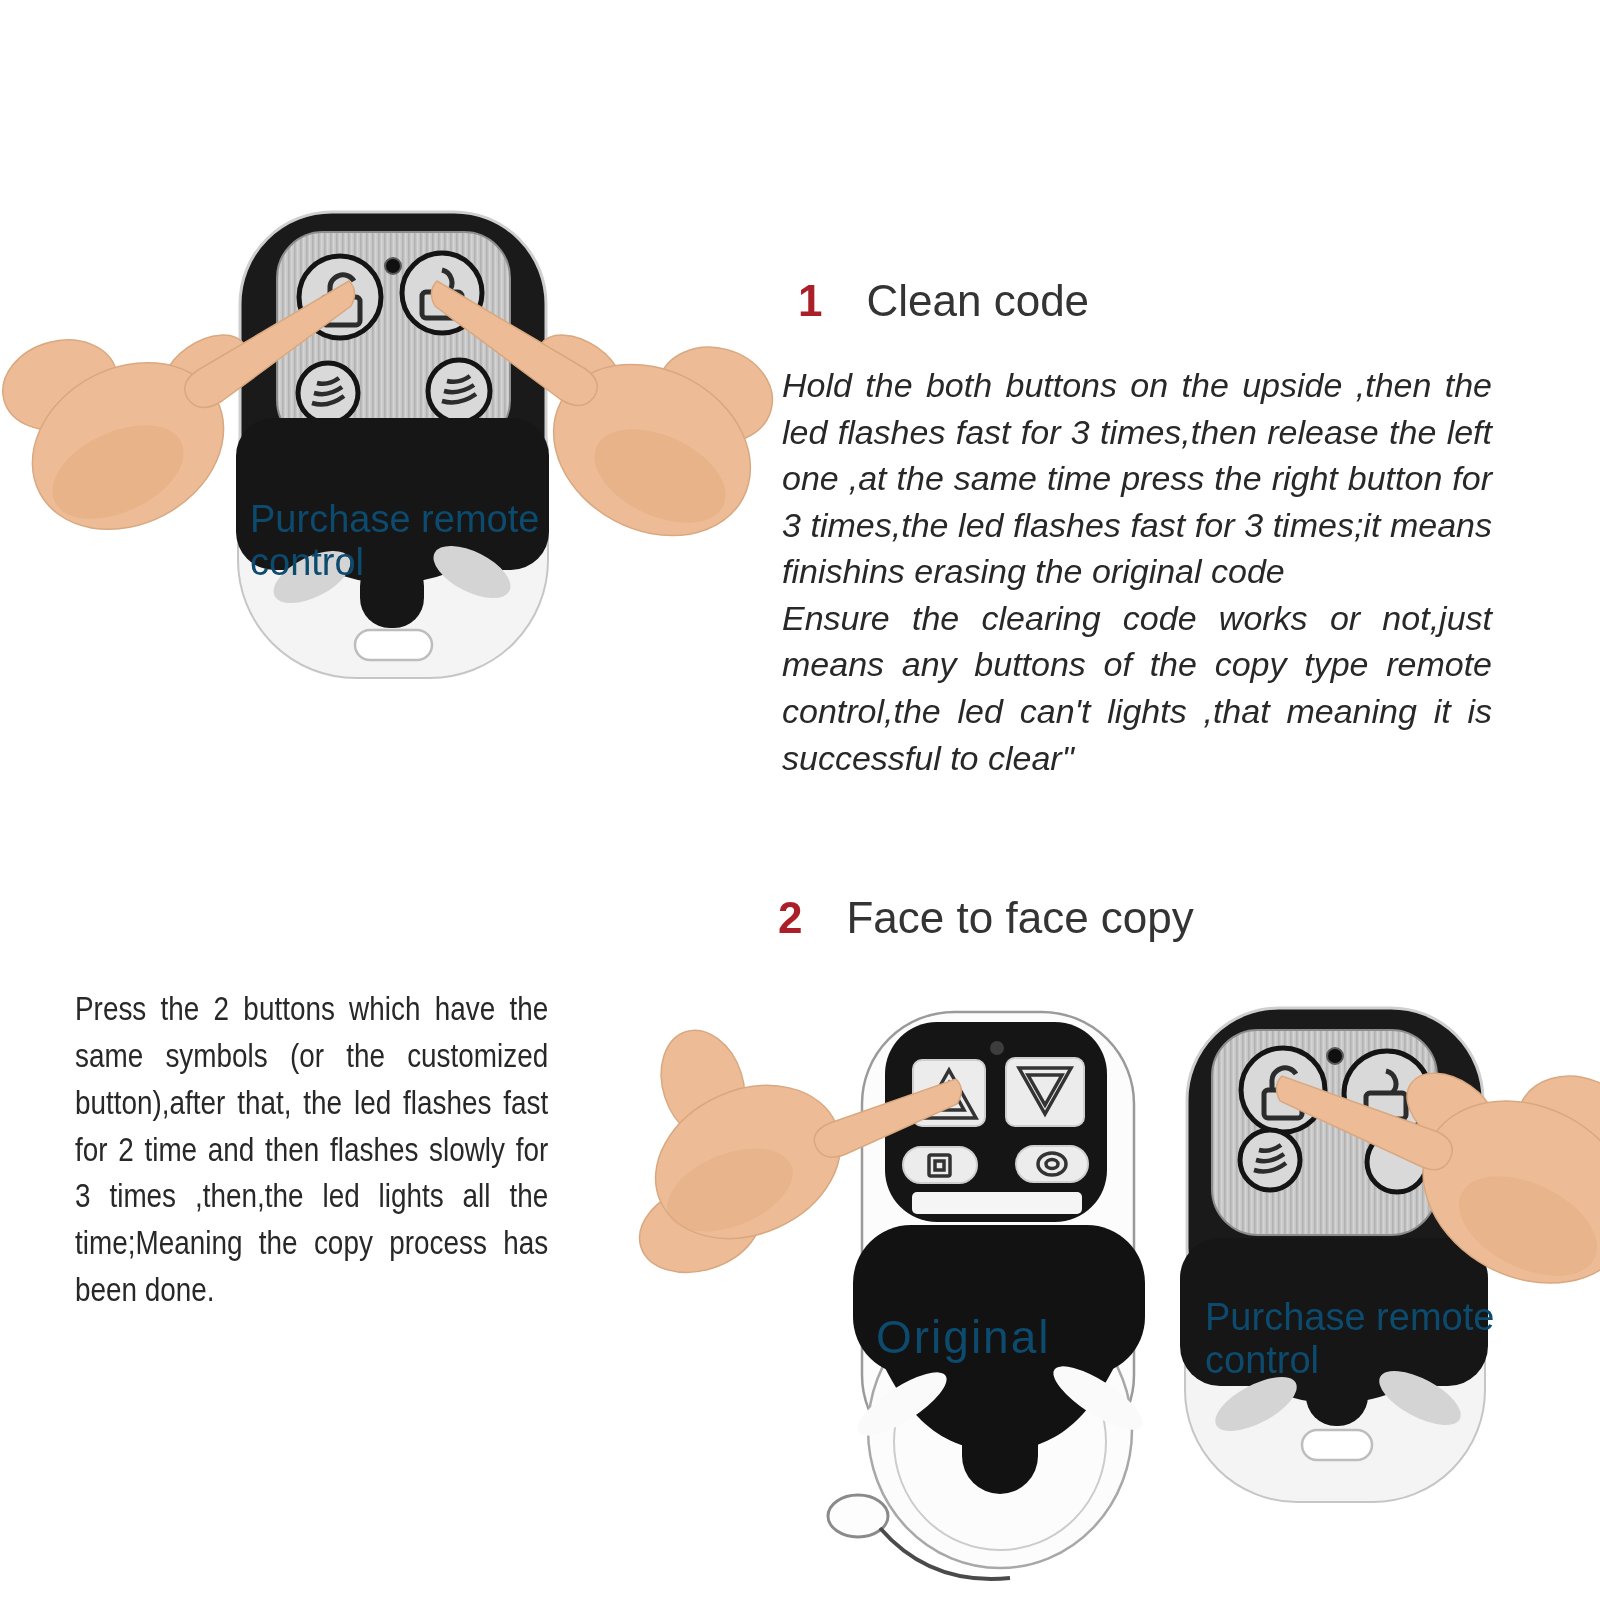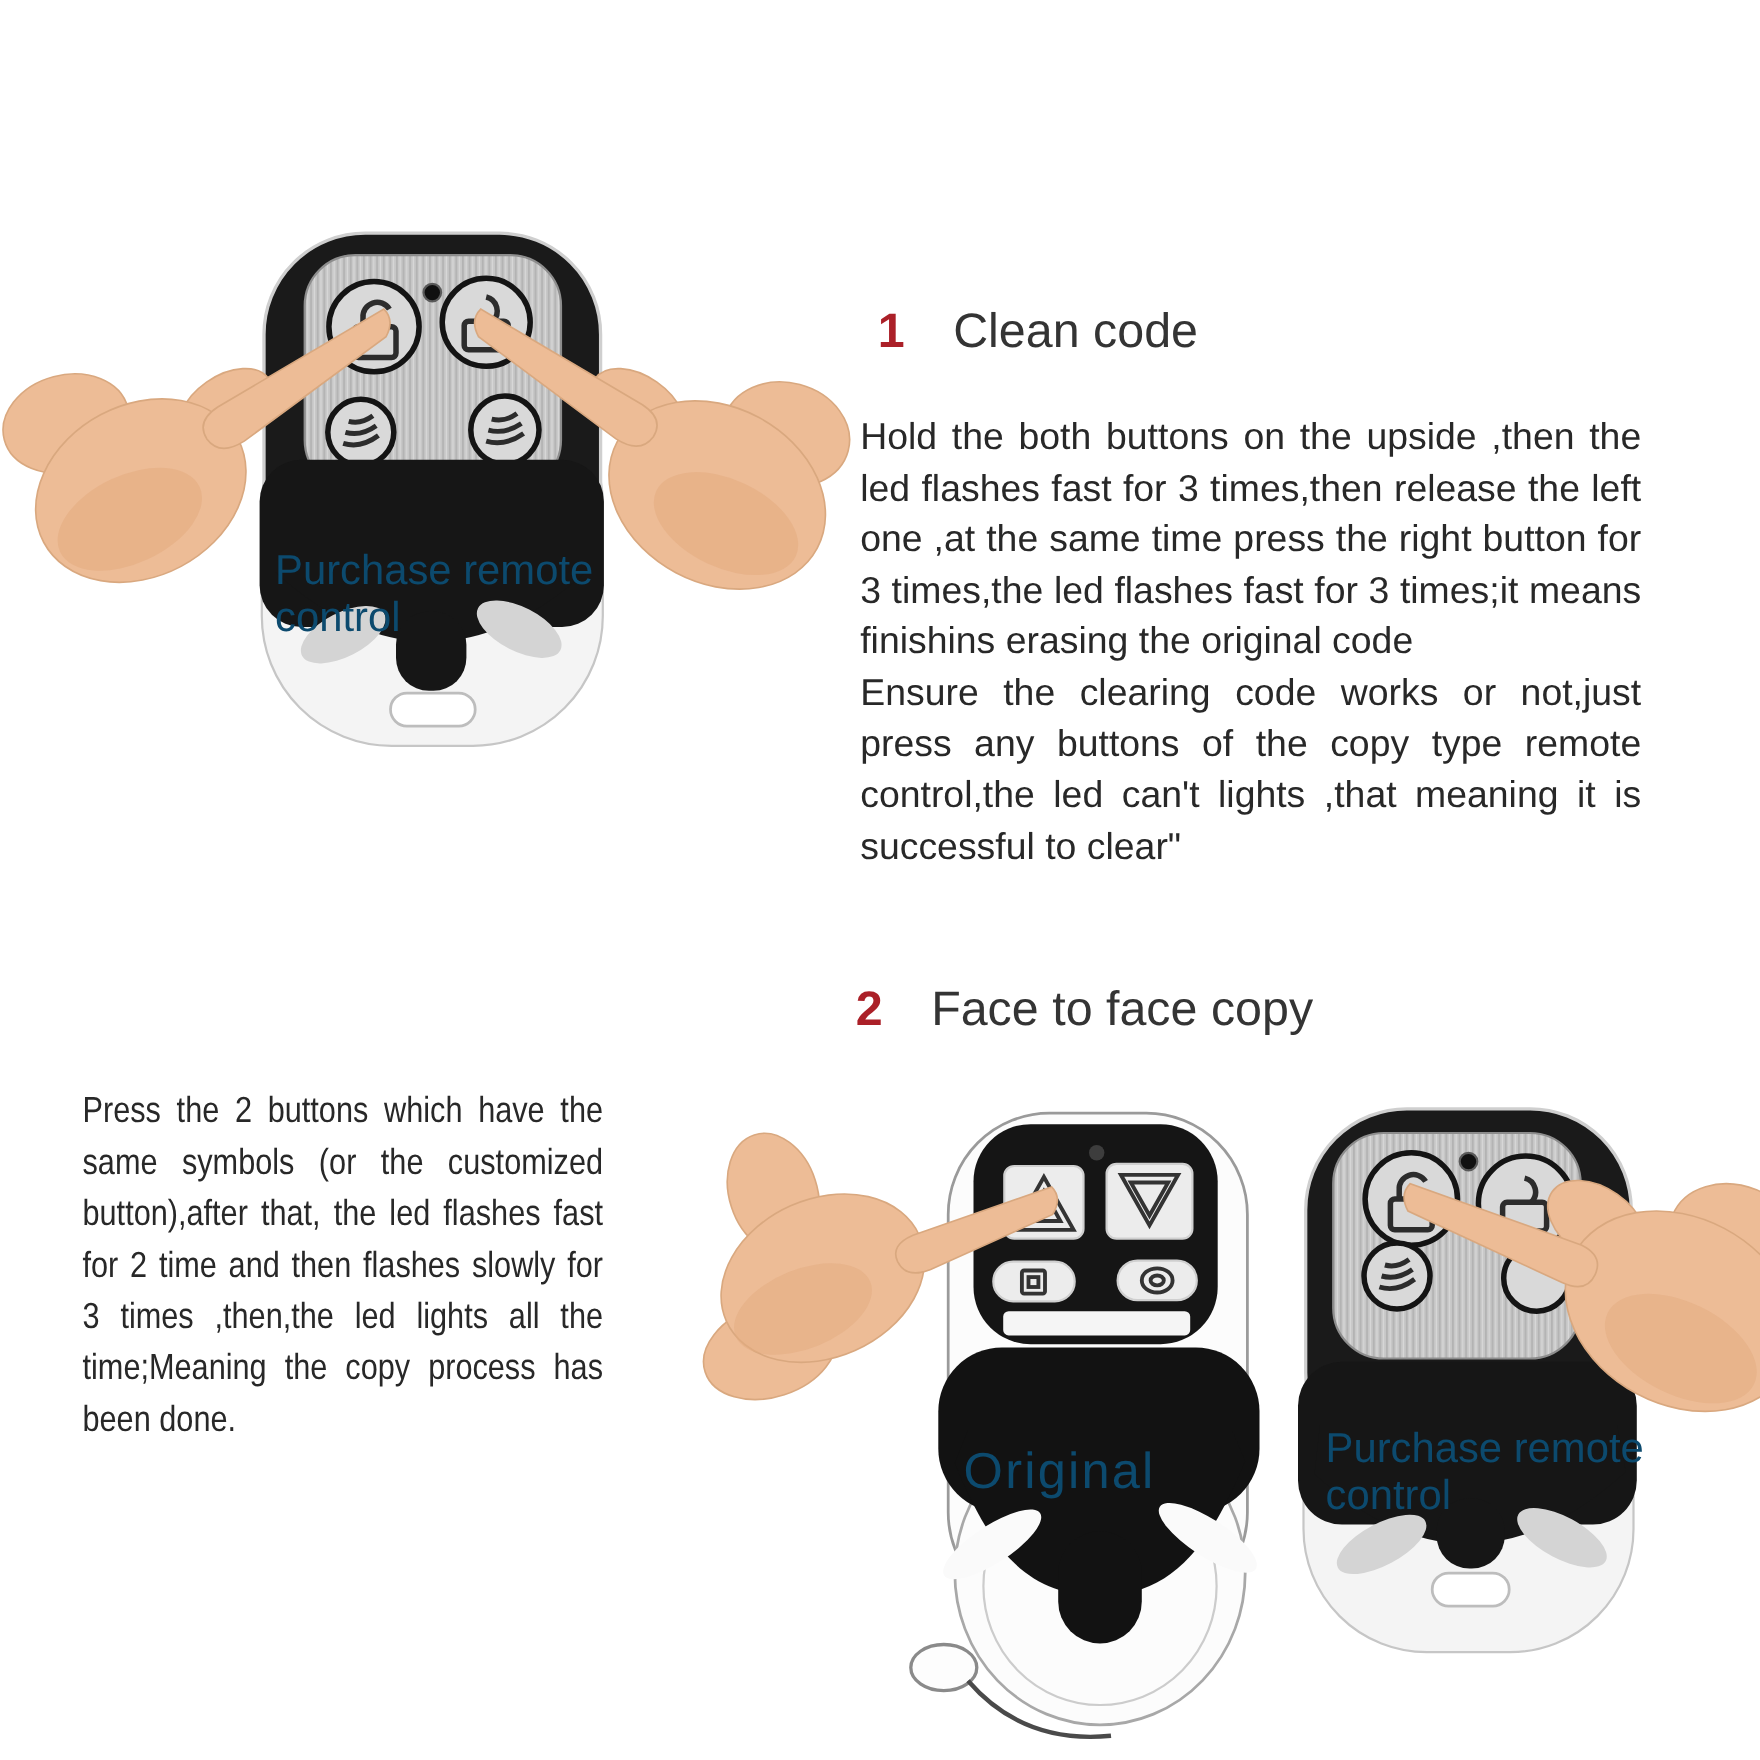--- a/index.html
+++ b/index.html
@@ -11,22 +11,22 @@
   #title{
     top:88px;left:0;width:1600px;text-align:center;
     font-size:54px;font-weight:400;color:#1d1d1d;letter-spacing:1px;
   }
   .step-heading{display:flex;align-items:baseline;}
   .step-num{font-size:44px;font-weight:700;color:#ab2028;}
   .step-label{font-size:44px;font-weight:400;color:#343434;margin-left:44px;letter-spacing:0px;text-align:right;}
   #step1-heading{left:798px;top:276px;}
   #step2-heading{left:778px;top:893px;}
   #clean-code-text{
-    left:782px;top:374px;width:710px;
-    font-size:34px;line-height:1.37;text-align:justify;color:#282828;
+    left:782px;top:362px;width:710px;
+    font-size:34px;line-height:1.37;text-align:justify;color:#282828;font-style:italic;
   }
   #clean-code-text p{margin:0;}
   #face-copy-text{
     left:75px;top:986px;width:560px;
     font-size:33px;line-height:1.42;text-align:justify;color:#282828;
     transform:scaleX(0.845);transform-origin:left top;
   }
   .remote-label{
     color:#0c4a6e;font-weight:400;line-height:1.13;z-index:5;letter-spacing:0px;
   }
@@ -120,21 +120,21 @@
     </g>
   </svg>
   <div id="label-top" class="abs remote-label">Purchase remote control</div>
 
   <div id="step1-heading" class="abs step-heading">
     <span class="step-num">1</span>
     <span class="step-label">Clean code</span>
   </div>
   <div id="clean-code-text" class="abs">
     <p>Hold the both buttons on the upside ,then the led flashes fast for 3 times,then release the left one ,at the same time press the right button for 3 times,the led flashes fast for 3 times;it means finishins erasing the original code</p>
-    <p>Ensure the clearing code works or not,just press any buttons of the copy type remote control,the led can't lights ,that meaning it is successful to clear"</p>
+    <p>Ensure the clearing code works or not,just means any buttons of the copy type remote control,the led can't lights ,that meaning it is successful to clear"</p>
   </div>
 
   <div id="step2-heading" class="abs step-heading">
     <span class="step-num">2</span>
     <span class="step-label">Face to face copy</span>
   </div>
   <div id="face-copy-text" class="abs">Press the 2 buttons which have the same symbols (or the customized button),after that, the led flashes fast for 2 time and then flashes slowly for 3 times ,then,the led lights all the time;Meaning the copy process has been done.</div>
 
   <svg id="fig-original" width="520" height="610" viewBox="650 990 520 610">
 

